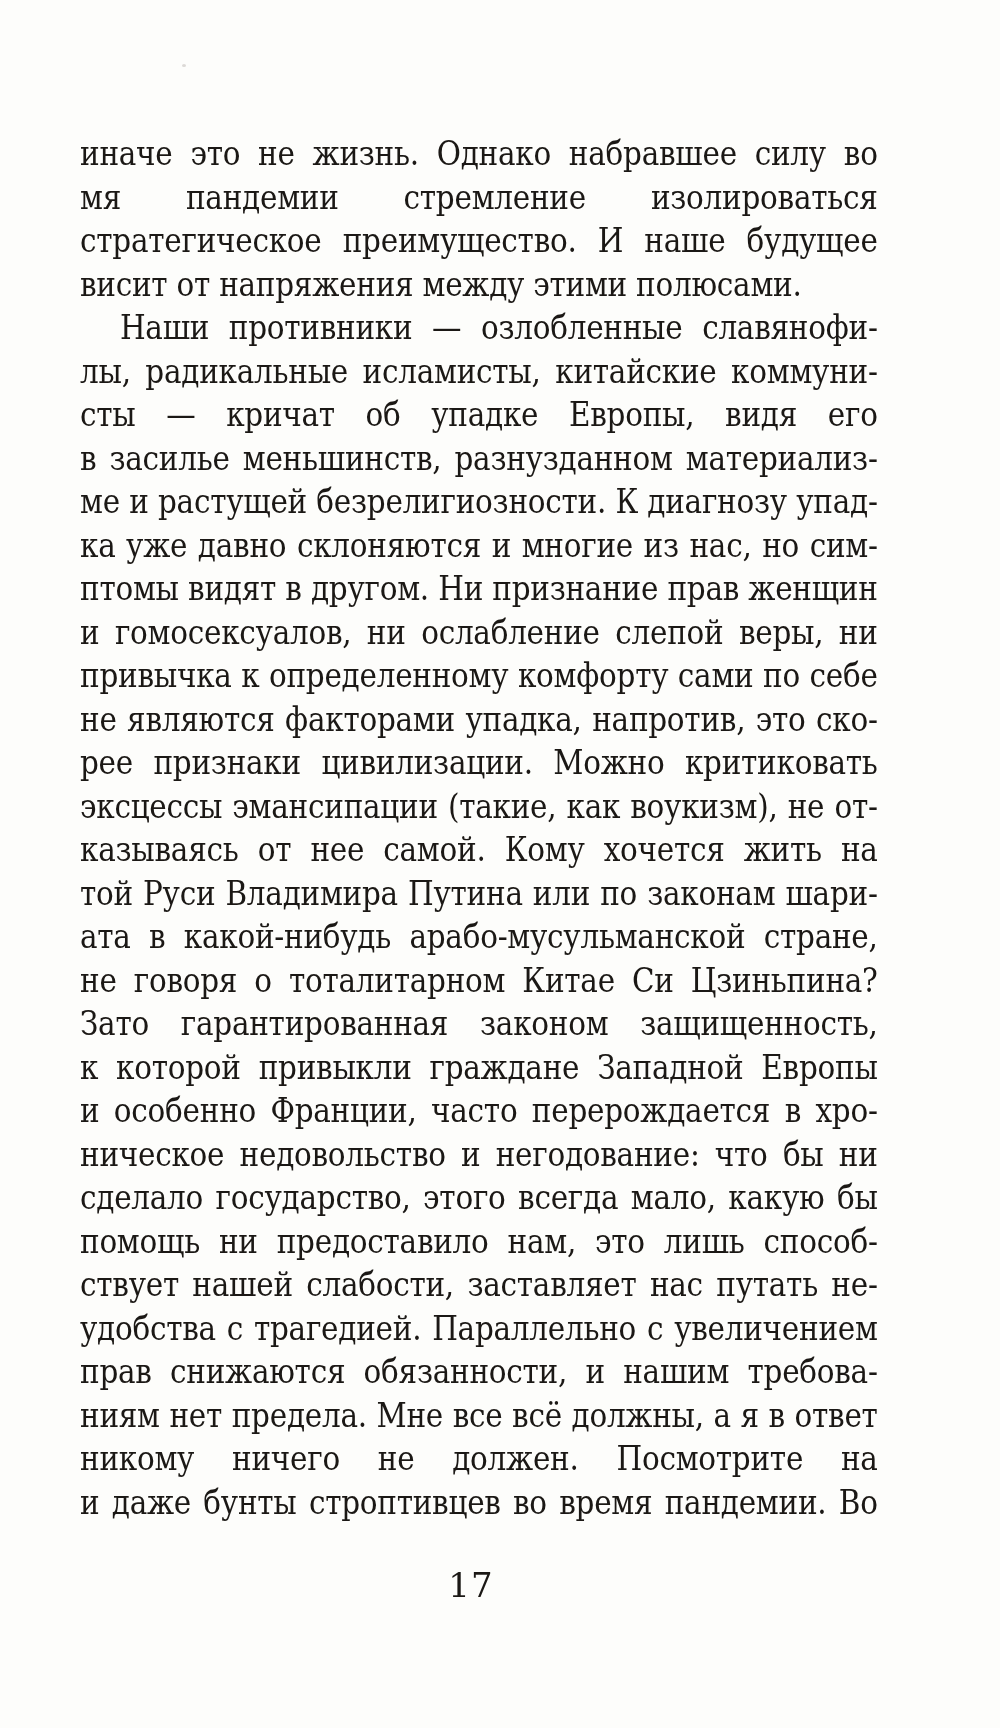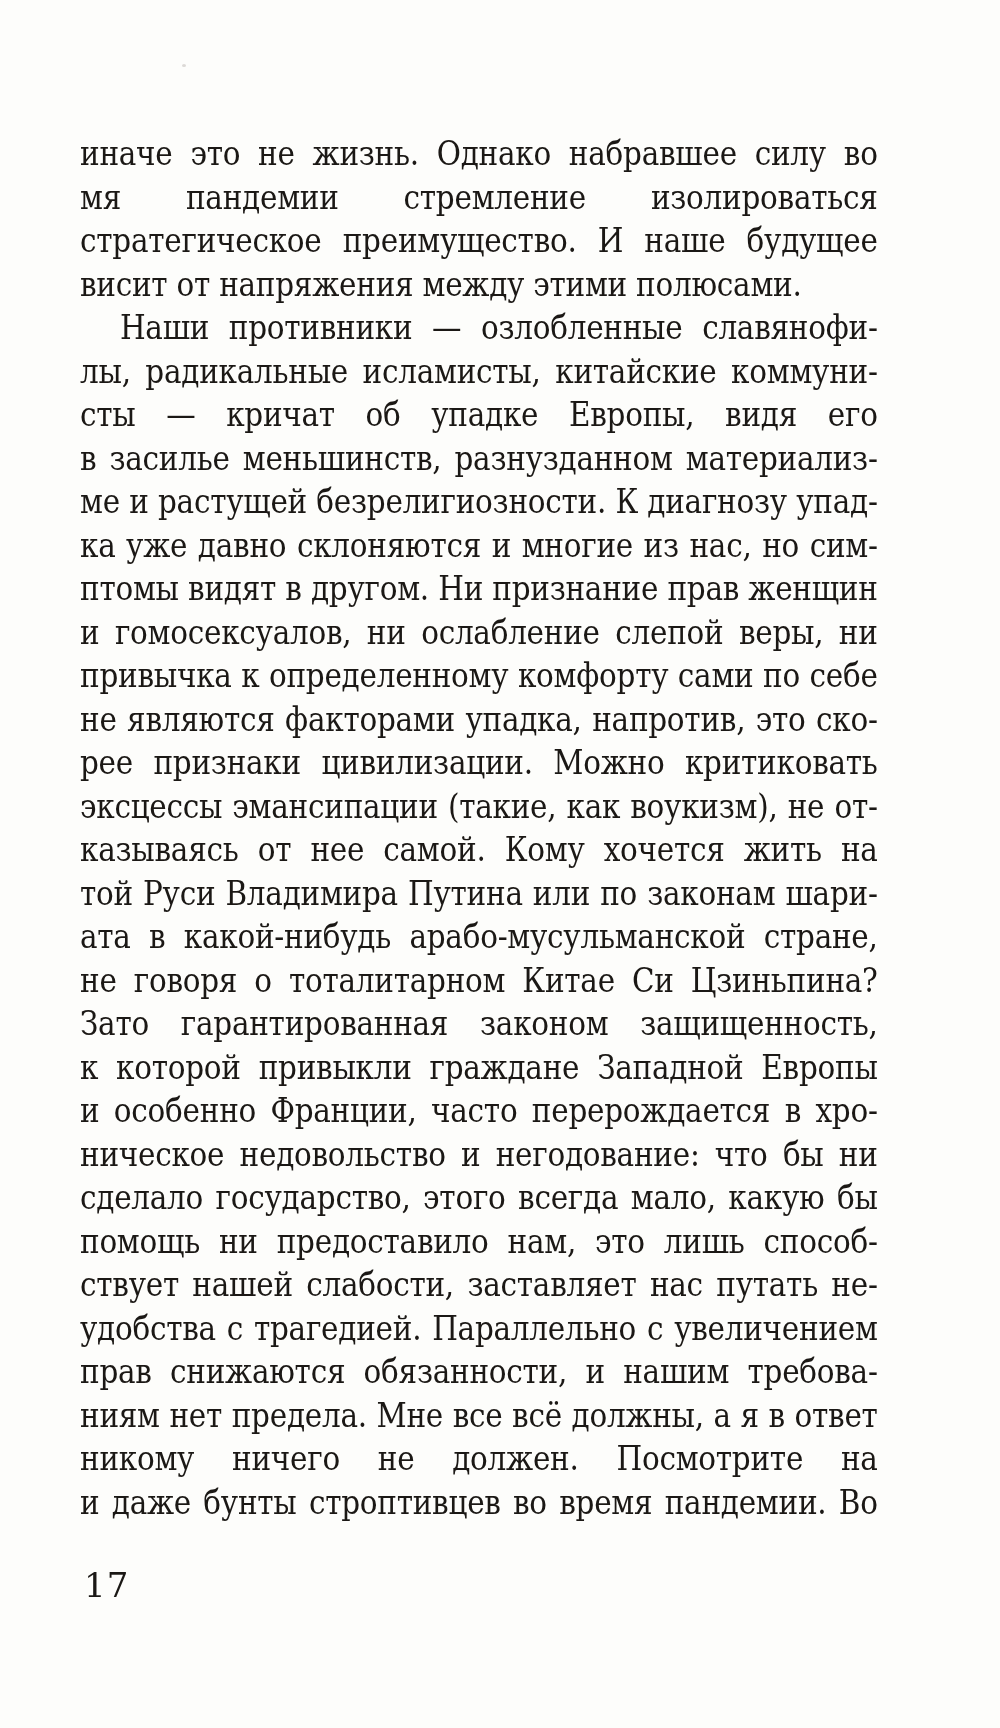--- a/index.html
+++ b/index.html
@@ -37,24 +37,24 @@
     overflow: hidden;
   }
   .line.indent {
     padding-left: 46px;
   }
   .line.para-end {
     text-align-last: left;
   }
   .page-number {
     position: absolute;
-    left: 84px;
+    left: 72px;
     top: 1568px;
     width: 798px;
-    text-align: left;
+    text-align: center;
     font-size: 34px;
     line-height: 1;
     letter-spacing: 1px;
   }
   .scan-speck {
     position: absolute;
     left: 182px;
     top: 64px;
     width: 4px;
     height: 3px;

